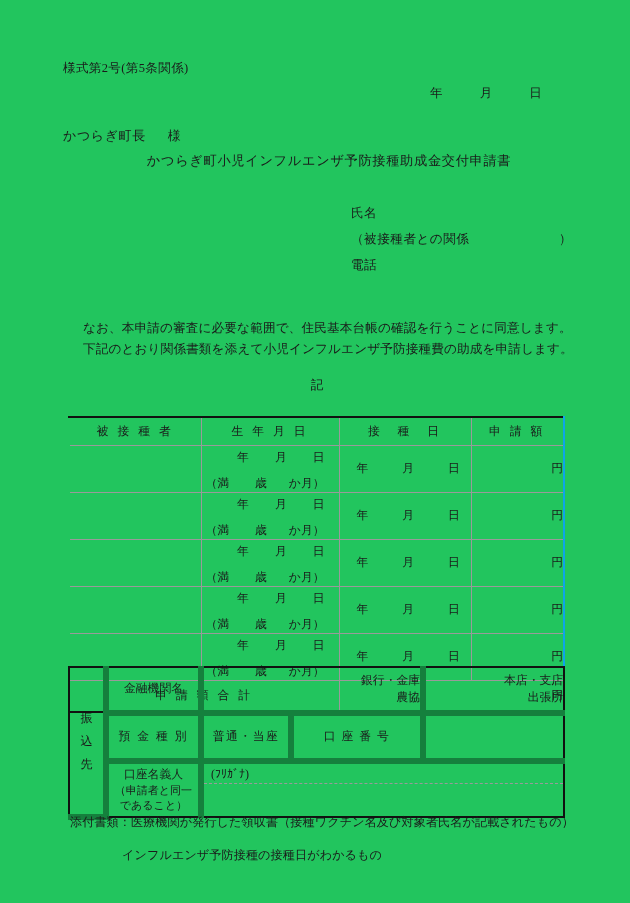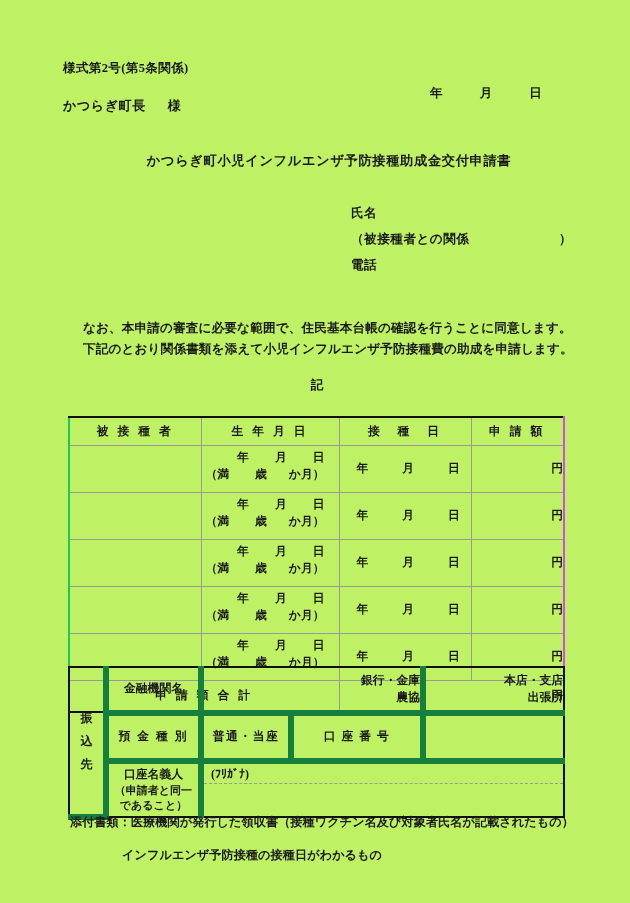--- a/index.html
+++ b/index.html
@@ -11,22 +11,21 @@
     width: 630px;
     height: 903px;
     position: relative;
     font-family: "Liberation Serif", "DejaVu Serif", serif;
     color: #1a1a1a;
     overflow: hidden;
   }
   .page {
     position: absolute;
     inset: 0;
-    background: #bef264;
-    font-weight: bold;
+    background: #22c55e;
   }
 
   
   .form-no {
     position: absolute;
     left: 63px;
     top: 60px;
     font-size: 12.5px;
     letter-spacing: 0.4px;
     white-space: nowrap;
@@ -37,21 +36,21 @@
     top: 85px;
     font-size: 12.5px;
     white-space: nowrap;
   }
   .date-line span { margin-right: 34px; }
   .date-line span:last-child { margin-right: 0; }
 
   .addressee {
     position: absolute;
     left: 63px;
-    top: 97px;
+    top: 127px;
     font-size: 13px;
     letter-spacing: 0.6px;
     white-space: nowrap;
   }
   .addressee .sama { margin-left: 22px; }
 
   .doc-title {
     position: absolute;
     left: 0;
     right: 0;
@@ -123,21 +122,21 @@
     table-layout: fixed;
     font-size: 11.8px;
   }
   .main-table td {
     border: 1px solid #9a9a9a;
     padding: 0;
     vertical-align: middle;
   }
   .main-table .outer-top { border-top: 2px solid #111; }
   .main-table .outer-left { border-left: 2px solid #22c55e; }
-  .main-table .outer-right { border-right: 2px solid #d946ef; }
+  .main-table .outer-right { border-right: 2px solid #0ea5e9; }
   .main-table .outer-bottom { border-bottom: 2px solid #111; }
 
   .th-cell {
     height: 27px;
     text-align: center;
     letter-spacing: 3px;
     padding-left: 3px;
   }
   .row-cell { height: 46px; }
 
@@ -149,21 +148,21 @@
     position: absolute;
     left: 0; right: 14px;
     top: 4px;
     text-align: right;
     white-space: nowrap;
   }
   .dob-top span { margin-left: 26px; }
   .dob-bot {
     position: absolute;
     left: 0; right: 14px;
-    bottom: 9px;
+    bottom: 0;
     text-align: right;
     white-space: nowrap;
   }
   .dob-bot .man { margin-right: 26px; }
   .dob-bot .sai { margin-right: 22px; }
 
   .vac-cell {
     text-align: center;
     white-space: nowrap;
     padding-left: 4px;

